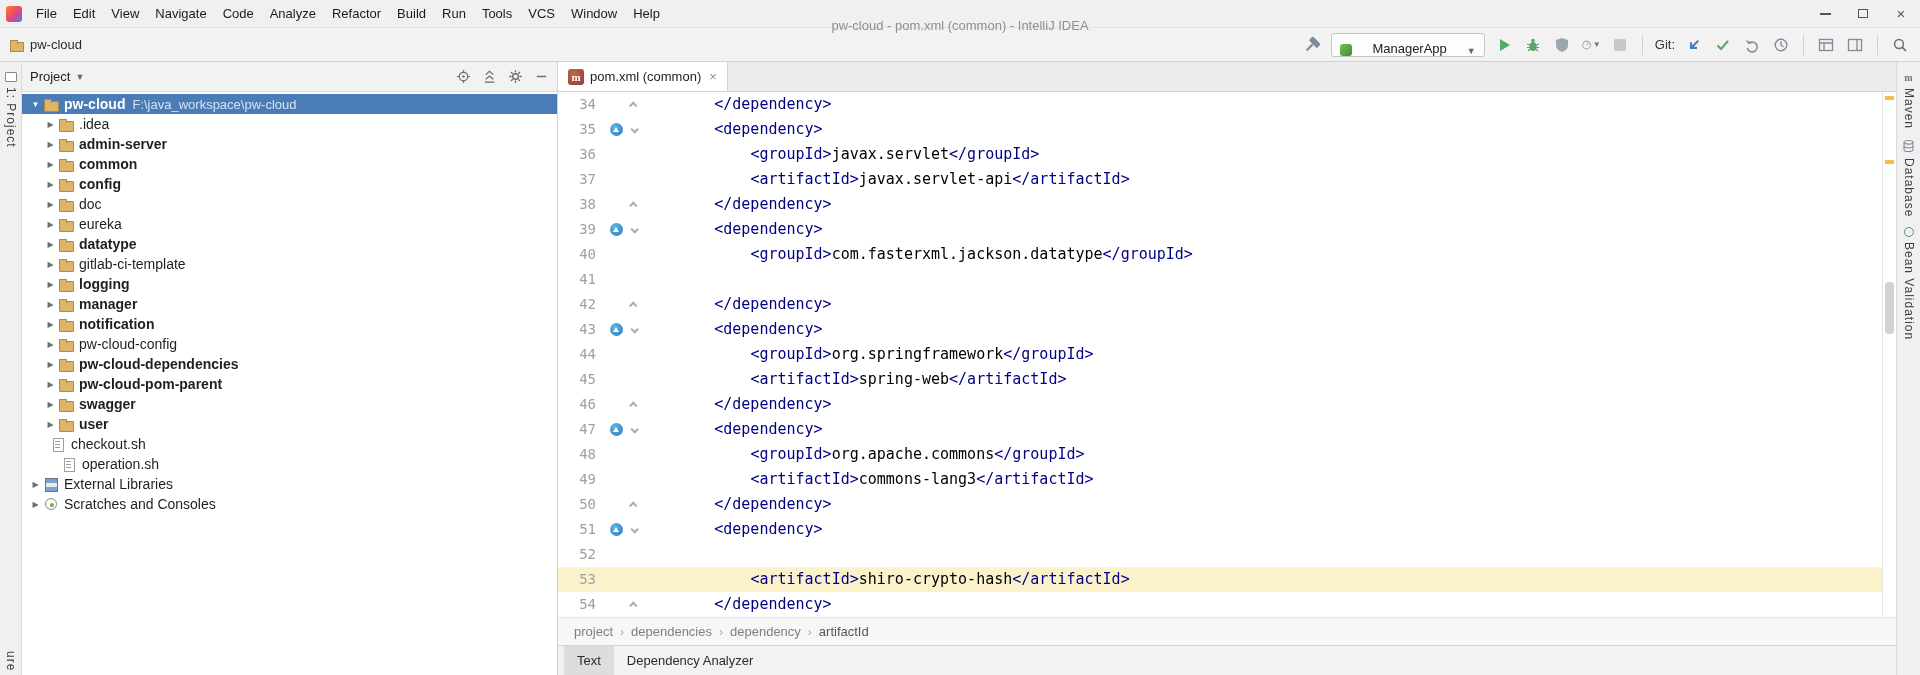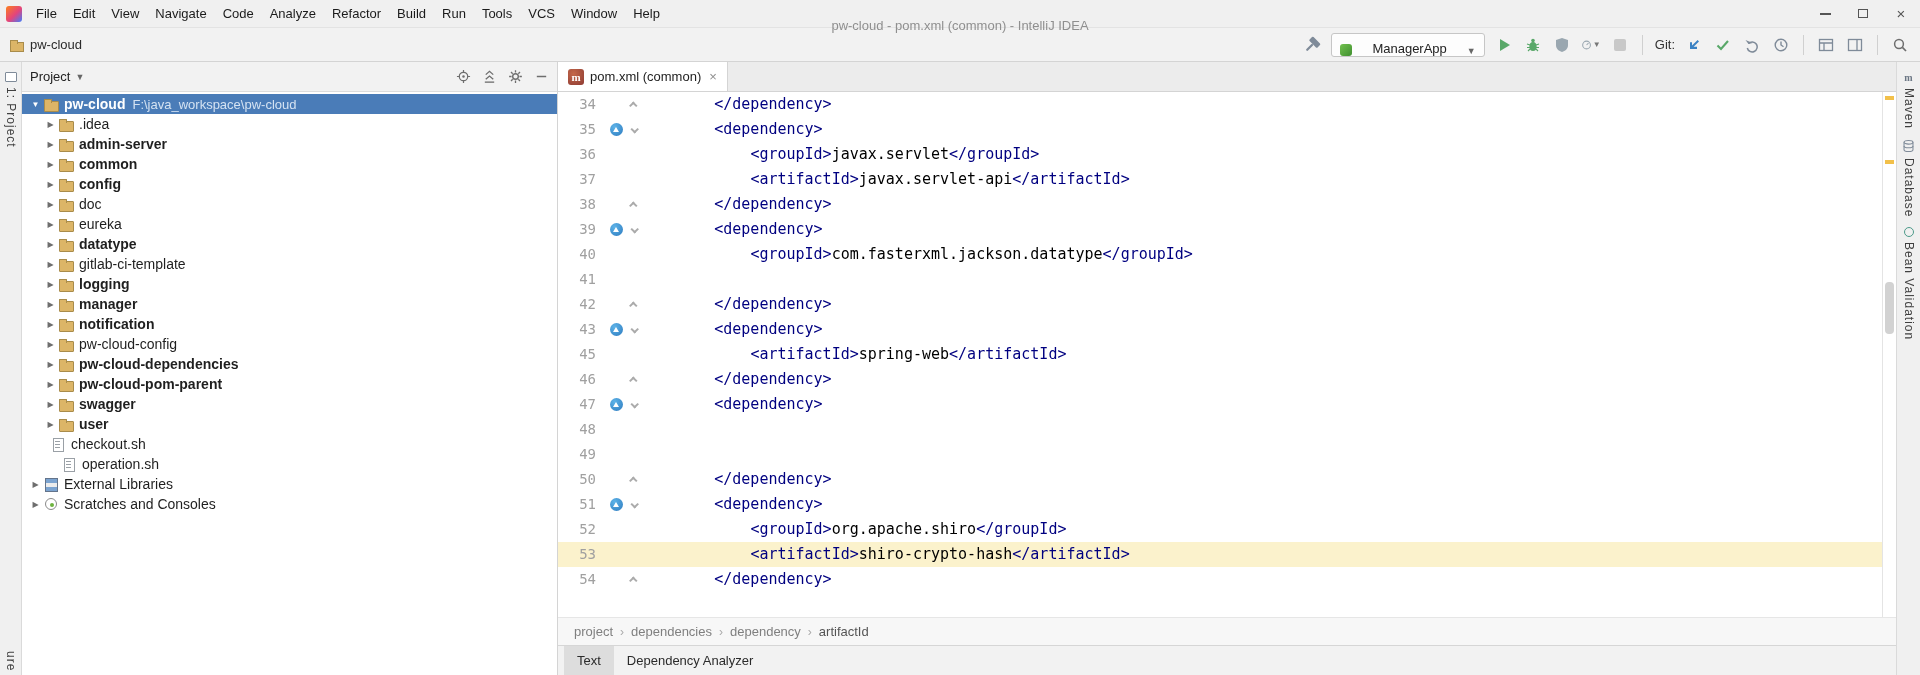--- a/index.html
+++ b/index.html
@@ -470,20 +470,26 @@
               <span class="lnum">43</span>
               <span class="gcol">
                 <span class="dep-icon"></span>
               </span>
               <span class="fcol">
                 <span class="fold-start"></span>
               </span>
               <span class="code"><span class="txt">        </span><span class="tag">&lt;dependency&gt;</span></span>
             </div>
             <div class="eline">
+              <span class="lnum">44</span>
+              <span class="gcol"></span>
+              <span class="fcol"></span>
+              <span class="code"><span class="txt">            </span><span class="tag">&lt;groupId&gt;</span><span class="txt">org.springframework</span><span class="tag">&lt;/groupId&gt;</span></span>
+            </div>
+            <div class="eline">
               <span class="lnum">45</span>
               <span class="gcol"></span>
               <span class="fcol"></span>
               <span class="code"><span class="txt">            </span><span class="tag">&lt;artifactId&gt;</span><span class="txt">spring-web</span><span class="tag">&lt;/artifactId&gt;</span></span>
             </div>
             <div class="eline">
               <span class="lnum">46</span>
               <span class="gcol"></span>
               <span class="fcol">
                 <span class="fold-end"></span>
@@ -497,25 +503,27 @@
               </span>
               <span class="fcol">
                 <span class="fold-start"></span>
               </span>
               <span class="code"><span class="txt">        </span><span class="tag">&lt;dependency&gt;</span></span>
             </div>
             <div class="eline">
               <span class="lnum">48</span>
               <span class="gcol"></span>
               <span class="fcol"></span>
+              <span class="code"><span class="txt">            </span><span class="tag">&lt;groupId&gt;</span><span class="txt">org.apache.commons</span><span class="tag">&lt;/groupId&gt;</span></span>
             </div>
             <div class="eline">
               <span class="lnum">49</span>
               <span class="gcol"></span>
               <span class="fcol"></span>
+              <span class="code"><span class="txt">            </span><span class="tag">&lt;artifactId&gt;</span><span class="txt">commons-lang3</span><span class="tag">&lt;/artifactId&gt;</span></span>
             </div>
             <div class="eline">
               <span class="lnum">50</span>
               <span class="gcol"></span>
               <span class="fcol">
                 <span class="fold-end"></span>
               </span>
               <span class="code"><span class="txt">        </span><span class="tag">&lt;/dependency&gt;</span></span>
             </div>
             <div class="eline">
@@ -525,21 +533,20 @@
               </span>
               <span class="fcol">
                 <span class="fold-start"></span>
               </span>
               <span class="code"><span class="txt">        </span><span class="tag">&lt;dependency&gt;</span></span>
             </div>
             <div class="eline">
               <span class="lnum">52</span>
               <span class="gcol"></span>
               <span class="fcol"></span>
-              <span class="code"><span class="txt">            </span><span class="tag">&lt;groupId&gt;</span><span class="txt">org.apache.shiro</span><span class="tag">&lt;/groupId&gt;</span></span>
             </div>
             <div class="eline current">
               <span class="lnum">53</span>
               <span class="gcol"></span>
               <span class="fcol"></span>
               <span class="code"><span class="txt">            </span><span class="tag">&lt;artifactId&gt;</span><span class="txt">shiro-crypto-hash</span><span class="tag">&lt;/artifactId&gt;</span></span>
             </div>
             <div class="eline">
               <span class="lnum">54</span>
               <span class="gcol"></span>

